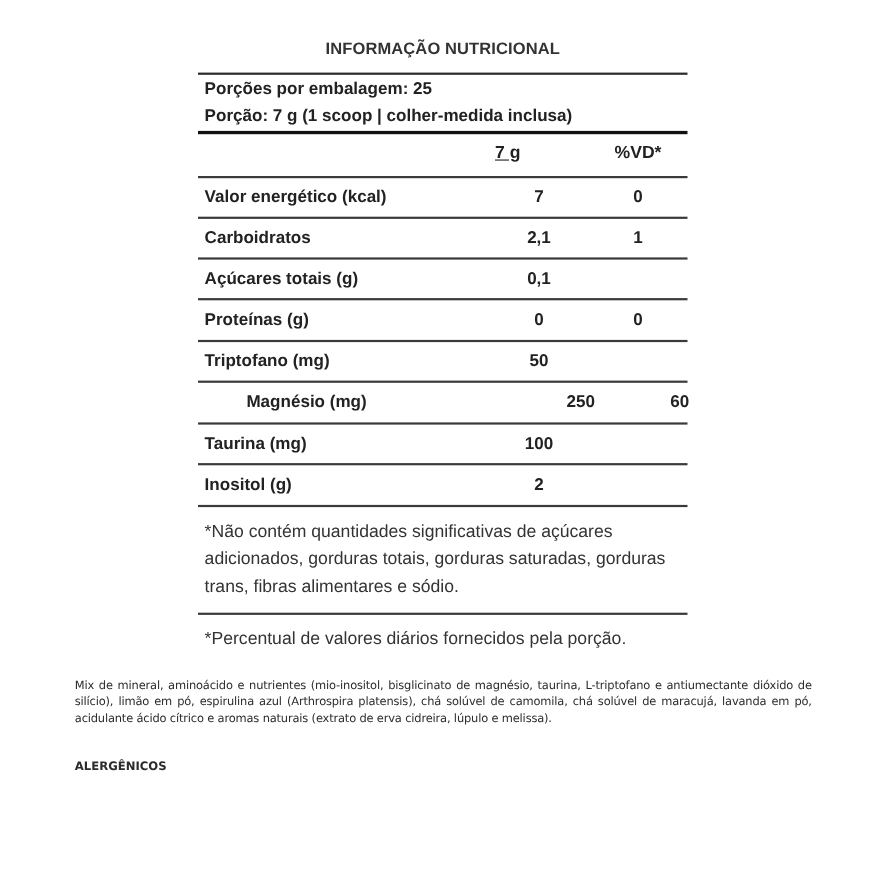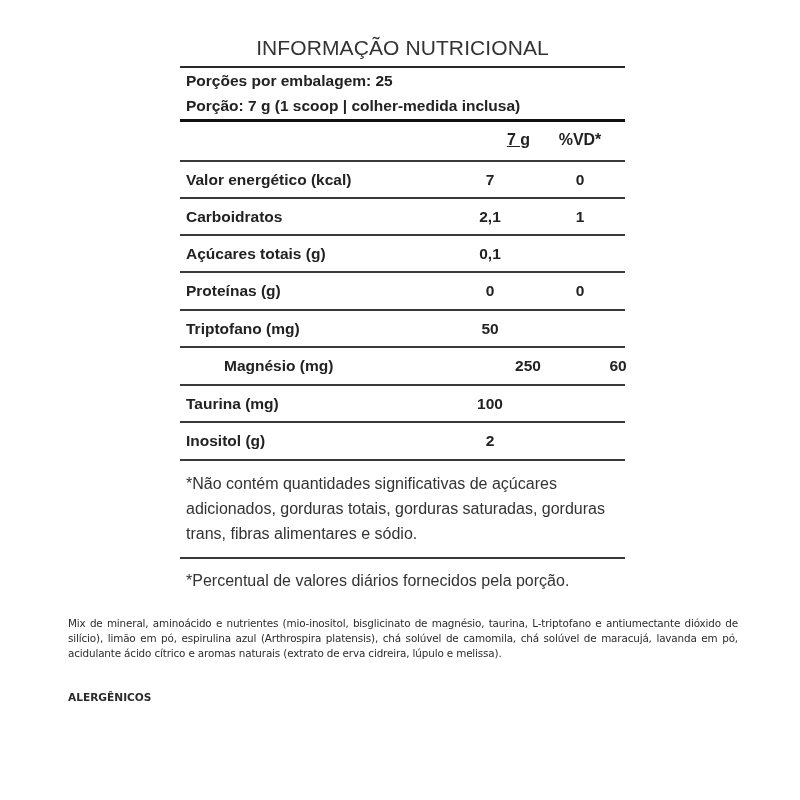--- a/index.html
+++ b/index.html
@@ -20,22 +20,22 @@
       left: 180px;
       top: 0;
       width: 445px;
     }
     .title {
       position: absolute;
       left: 0;
       top: 36px;
       width: 445px;
       text-align: center;
-      font-weight: normal;
-      font-size: 21px;
+      font-weight: bold;
+      font-size: 15px;
       color: #333333;
       letter-spacing: 0.1px;
     }
     .hline {
       position: absolute;
       left: 0;
       width: 445px;
       background: #222222;
     }
     .hline.thin { height: 1.5px; background: #2a2a2a; }
@@ -122,21 +122,21 @@
 <div class="panel">
   <div class="title">INFORMAÇÃO NUTRICIONAL</div>
 
   <div class="hline thin" style="top:66px;"></div>
 
   <div class="serving" style="top:72px;">Porções por embalagem: 25</div>
   <div class="serving" style="top:97px;">Porção: 7 g (1 scoop | colher-medida inclusa)</div>
 
   <div class="hline thick" style="top:119px;"></div>
 
-  <div class="colhead" style="left:270px; width:80px; text-align:right;text-decoration:underline;">7 g</div>
+  <div class="colhead" style="left:270px; width:80px; text-align:left;text-decoration:underline;">7 g</div>
   <div class="colhead" style="left:360px; width:80px; text-align:center;">%VD*</div>
 
   <div class="hline row" style="top:160px;"></div>
 
   <div class="nrow" style="top:161px;">
     <span class="label">Valor energético (kcal)</span>
     <span class="amount">7</span>
     <span class="dv">0</span>
   </div>
   <div class="hline row" style="top:197px;"></div>

